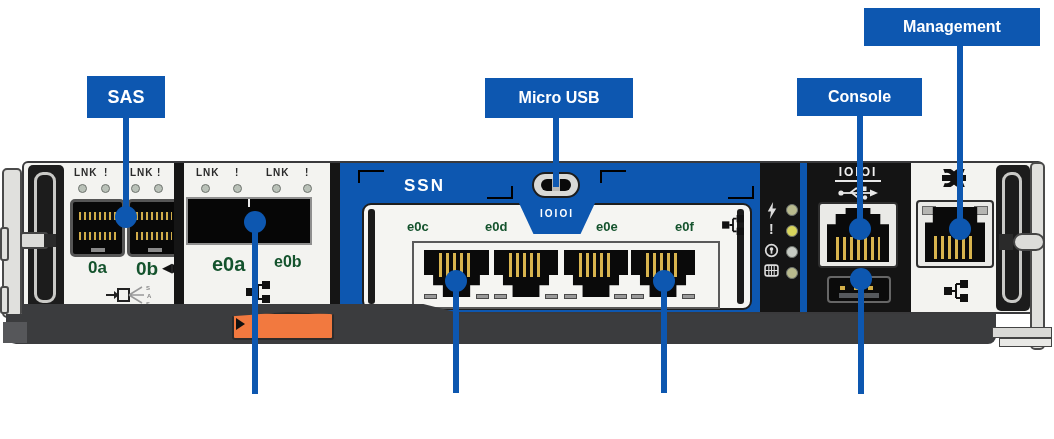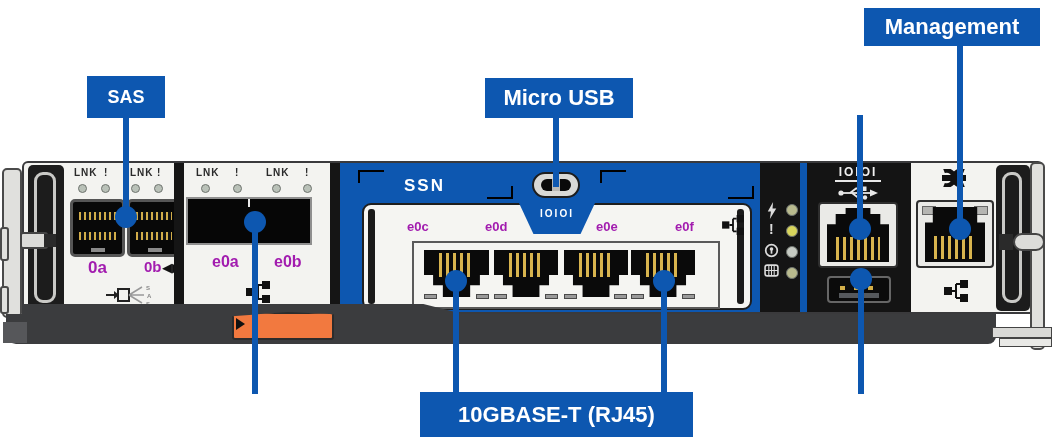--- a/index.html
+++ b/index.html
@@ -1,27 +1,27 @@
 <!DOCTYPE html>
 <html><head>
 <meta charset="utf-8">
 <style>
   html,body{margin:0;padding:0;background:#ffffff;}
   #stage{position:relative;width:1054px;height:439px;background:#ffffff;overflow:hidden;
          font-family:"Liberation Sans","DejaVu Sans",sans-serif;}
   .abs{position:absolute;box-sizing:border-box;}
   
   .co-box{display:flex;align-items:center;justify-content:center;color:#fff;
-          font-weight:bold;font-size:22px;z-index:6;}
+          font-weight:bold;font-size:16px;z-index:6;}
   .co-line{width:6px;z-index:5;}
   .co-dot{width:22px;height:22px;border-radius:50%;z-index:5;}
   
   .panel-dark{background:#141414;}
   .bezel{background:#eaeae7;border:2px solid #2e2e2e;border-radius:4px;}
-  .portlabel{font-weight:bold;color:#a21caf;}
+  .portlabel{font-weight:bold;color:#14532d;}
   .lnk{font-size:10px;font-weight:bold;color:#2a2a2a;letter-spacing:1px;}
   .led{border-radius:50%;border:1px solid #6f746f;}
   .led-s{width:9px;height:9px;background:#b9c1b8;}
   .pins{background:repeating-linear-gradient(90deg,#d8b44e 0 3px,rgba(0,0,0,0) 3px 7px);}
   .qrow{position:absolute;left:6px;right:6px;height:8px;
         background:repeating-linear-gradient(90deg,#d2ad49 0 2px,#101010 2px 5px);}
   .rj45{background:#0a0a0a;
         clip-path:polygon(0 0,100% 0,100% 53%,86% 53%,86% 75%,71% 75%,71% 100%,29% 100%,29% 75%,14% 75%,14% 53%,0 53%);}
   .rj45up{background:#0a0a0a;
         clip-path:polygon(0 100%,0 30%,14% 30%,14% 11%,30% 11%,30% 0,70% 0,70% 11%,86% 11%,86% 30%,100% 30%,100% 100%);}
@@ -59,21 +59,21 @@
     <div class="qrow" style="top:10px;"></div>
       <div class="qrow" style="top:30px;"></div>
     <div class="abs" style="left:18px;bottom:2px;width:14px;height:4px;background:#8a8a8a;"></div>
   </div>
   <div class="abs" style="left:127px;top:199px;width:54px;height:58px;background:#080808;border:3px solid #555;border-radius:5px;">
     <div class="qrow" style="top:10px;"></div>
       <div class="qrow" style="top:30px;"></div>
     <div class="abs" style="left:18px;bottom:2px;width:14px;height:4px;background:#8a8a8a;"></div>
   </div>
   <div class="abs portlabel" style="left:88px;top:258px;font-size:17px;">0a</div>
-  <div class="abs portlabel" style="left:144px;top:258px;font-size:15px;">0b</div>
+  <div class="abs portlabel" style="left:136px;top:258px;font-size:19px;">0b</div>
   <div class="abs" style="left:162px;top:260px;font-size:13px;font-weight:bold;color:#111;font-family:'DejaVu Sans',sans-serif;">◀▶</div>
   <div class="abs" style="left:106px;top:282px;">
     <svg width="48" height="28" viewBox="0 0 48 28">
       <path d="M0 13 h8" stroke="#222" stroke-width="2"></path>
       <path d="M8 9 l5 4 l-5 4 z" fill="#222"></path>
       <rect x="12" y="7" width="11" height="12" fill="none" stroke="#222" stroke-width="2"></rect>
       <path d="M23 13 L36 5 M23 13 L38 13 M23 13 L36 21" stroke="#999" stroke-width="1.5" fill="none"></path>
       <text x="40" y="8" font-size="6" fill="#888" font-weight="bold">S</text>
       <text x="41" y="16" font-size="6" fill="#888" font-weight="bold">A</text>
       <text x="40" y="24" font-size="6" fill="#888" font-weight="bold">S</text>
@@ -87,21 +87,21 @@
   <div class="abs lnk" style="left:266px;top:167px;">LNK</div>
   <div class="abs lnk" style="left:305px;top:167px;">!</div>
   <div class="abs led led-s" style="left:201px;top:184px;"></div>
   <div class="abs led led-s" style="left:233px;top:184px;"></div>
   <div class="abs led led-s" style="left:272px;top:184px;"></div>
   <div class="abs led led-s" style="left:303px;top:184px;"></div>
 
   <div class="abs" style="left:186px;top:197px;width:126px;height:48px;background:#060606;border:2px solid #8f8f8f;">
     <div class="abs" style="left:60px;top:0;width:2px;height:8px;background:#e8e8e8;"></div>
   </div>
-  <div class="abs portlabel" style="left:212px;top:253px;font-size:16px;">e0a</div>
+  <div class="abs portlabel" style="left:212px;top:253px;font-size:20px;">e0a</div>
   <div class="abs portlabel" style="left:274px;top:253px;font-size:16px;">e0b</div>
   <div class="abs" style="left:246px;top:281px;">
     <svg width="24" height="22" viewBox="0 0 24 22">
       <rect x="0" y="7" width="8" height="8" fill="#111"></rect>
         <rect x="16" y="0" width="8" height="8" fill="#111"></rect>
         <rect x="16" y="14" width="8" height="8" fill="#111"></rect>
       <path d="M8 11 H12 M12 4 H16 M12 18 H16 M12 4 V18" stroke="#111" stroke-width="2" fill="none"></path>
     </svg>
   </div>
 
@@ -261,16 +261,16 @@
   <div class="abs co-dot" style="left:244px;top:211px;background:#0D57B0;"></div>
   <div class="abs co-line" style="left:453px;top:280px;height:113px;background:#0D57B0;"></div>
   <div class="abs co-dot" style="left:445px;top:270px;background:#0D57B0;"></div>
   <div class="abs co-line" style="left:661px;top:280px;height:113px;background:#0D57B0;"></div>
   <div class="abs co-dot" style="left:653px;top:270px;background:#0D57B0;"></div>
   <div class="abs co-line" style="left:858px;top:277px;height:117px;background:#0D57B0;"></div>
   <div class="abs co-dot" style="left:850px;top:268px;background:#0D57B0;"></div>
 
   <div class="abs co-box" style="left:87px;top:76px;width:78px;height:42px;background:#0D57B0;font-size:18px;">SAS</div>
   <div class="abs co-box" style="left:485px;top:78px;width:148px;height:40px;background:#0D57B0;">Micro USB</div>
+  <div class="abs co-box" style="left:797px;top:78px;width:125px;height:38px;background:#0D57B0;">Console</div>
   <div class="abs co-box" style="left:864px;top:8px;width:176px;height:38px;background:#0D57B0;">Management</div>
-  <div class="abs co-box" style="left:420px;top:392px;width:273px;height:45px;background:#0D57B0;">10GBASE-T (RJ45)</div>
 
 </div>
 
 </body></html>

